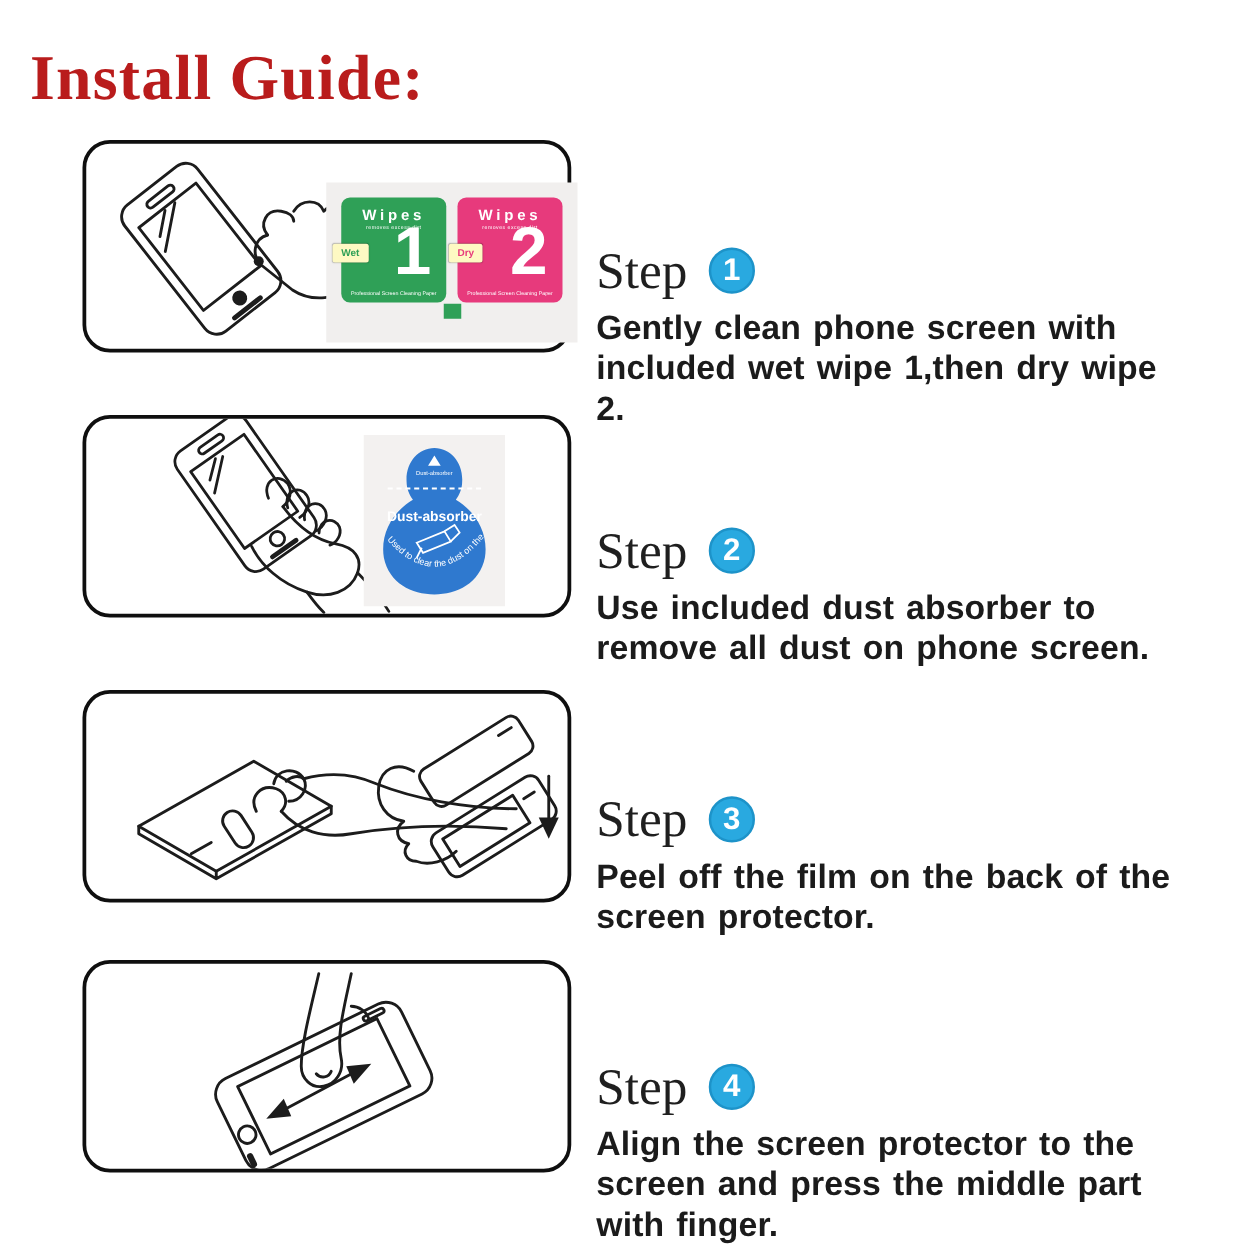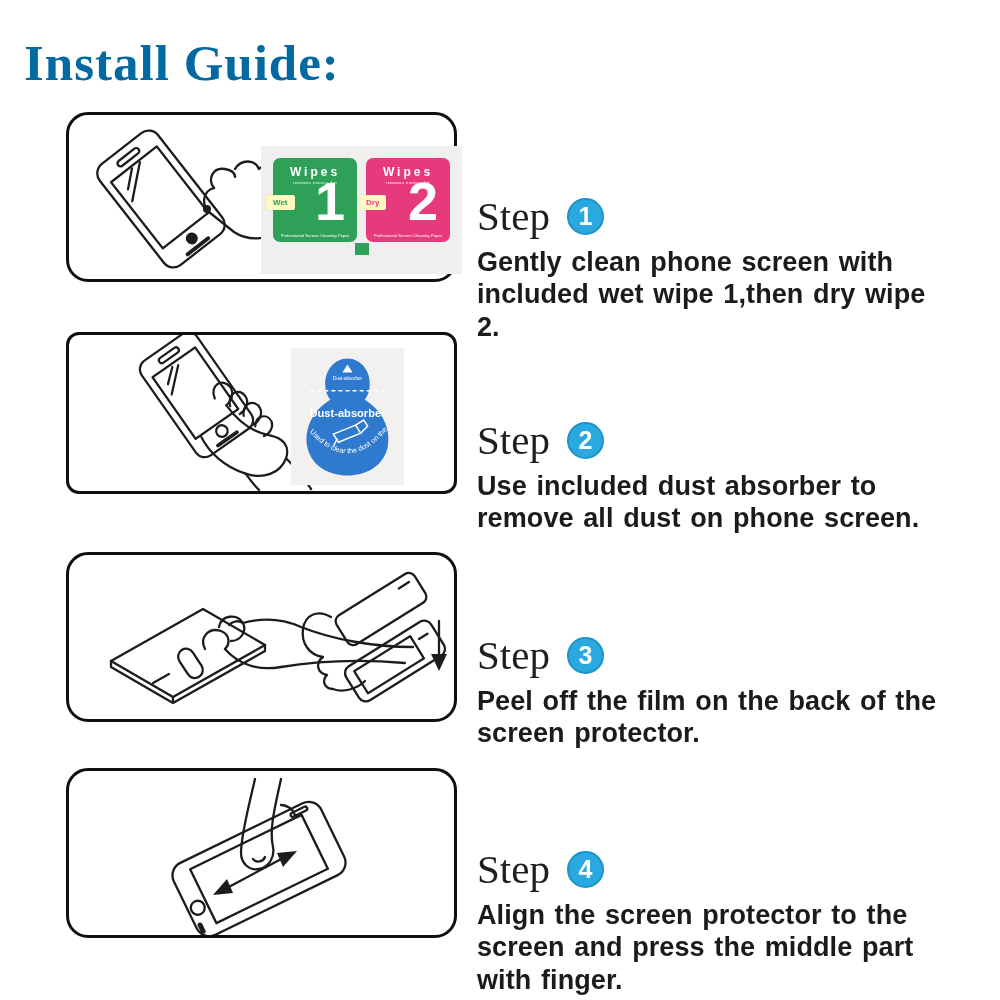--- a/index.html
+++ b/index.html
@@ -3,28 +3,28 @@
 <meta charset="utf-8">
 <style>
   html,body{margin:0;padding:0;}
   body{
     width:1000px;height:1000px;background:#ffffff;position:relative;
     font-family:"Liberation Sans",sans-serif;color:#1b1b1b;overflow:hidden;
   }
   .title{
     position:absolute;left:24px;top:34px;margin:0;
     font-family:"Liberation Serif",serif;font-weight:700;font-size:51px;
-    letter-spacing:1px;color:#0369a1;
+    letter-spacing:1px;color:#b91c1c;
   }
   .panel{
     position:absolute;left:66px;width:391px;background:#fff;
     border:3px solid #0f0f0f;border-radius:22px;box-sizing:border-box;
   }
   #panel1{top:112px;height:170px;}
-  #panel2{top:332px;height:162px;border-radius:13px;}
+  #panel2{top:332px;height:162px;}
   #panel3{top:552px;height:170px;}
   #panel4{top:768px;height:170px;}
   .panel svg{position:absolute;left:0;top:0;width:100%;height:100%;}
   .lineart path,.lineart rect,.lineart circle,.lineart ellipse,.lineart line,.lineart polygon{
     fill:none;stroke:#1c1c1c;stroke-width:2.3;stroke-linecap:round;stroke-linejoin:round;
   }
   .lineart .fill-dark{fill:#1c1c1c;stroke:none;}
   .step{position:absolute;left:477px;width:460px;}
   #step1{top:196px;} #step2{top:420px;} #step3{top:635px;} #step4{top:849px;}
   .step-head{

